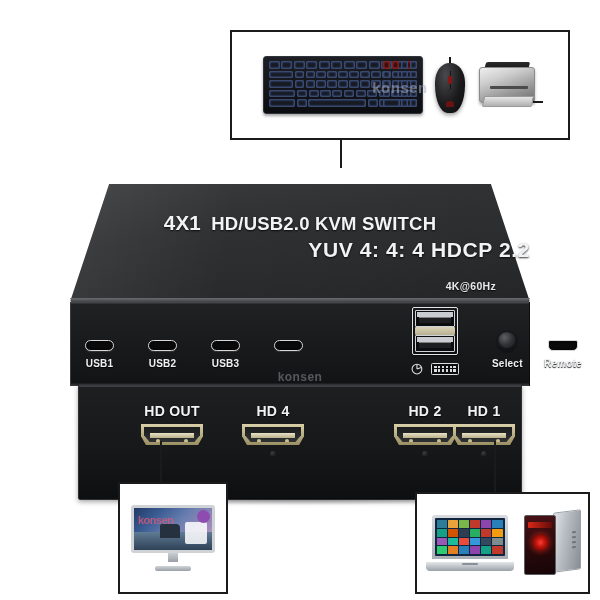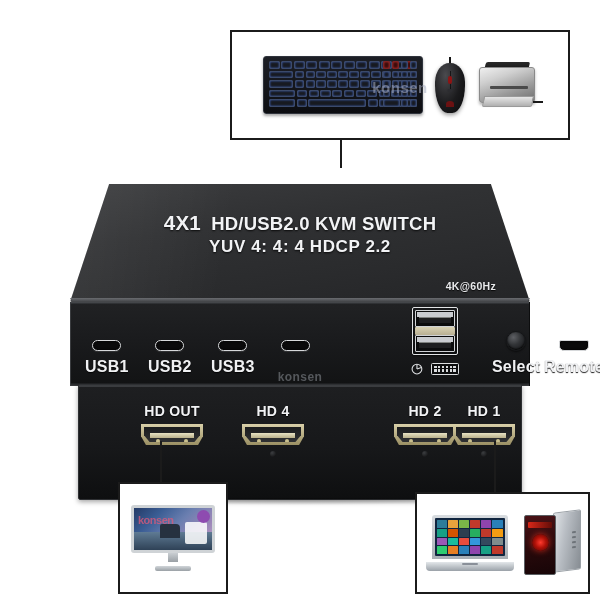--- a/index.html
+++ b/index.html
@@ -176,21 +176,21 @@
     clip-path:polygon(0% 0%,100% 0%,99.4% 100%,0.6% 100%);
   }
   .top-text{
     position:absolute;left:0;right:0;top:26px;
     text-align:center;color:#f2f3f5;
     text-shadow:0 1px 2px rgba(0,0,0,.8);
     user-select:none;
   }
   .title-l1{font-size:18.5px;font-weight:700;letter-spacing:.2px;line-height:1.22;}
   .title-l1 .big{font-size:20.5px;}
-  .title-l2{font-size:17px;font-weight:700;letter-spacing:.6px;line-height:1.35;}
+  .title-l2{font-size:21px;font-weight:700;letter-spacing:.6px;line-height:1.35;text-align:right;}
   .title-badge{
     position:absolute;right:34px;top:96px;
     font-size:10.5px;font-weight:700;color:#e9eaec;letter-spacing:.3px;
     text-shadow:0 1px 1px rgba(0,0,0,.8);
   }
 
   .dev-front{
     position:absolute;left:0;top:118px;width:460px;height:84px;
     background:linear-gradient(180deg,#212224 0%,#1a1b1d 45%,#121314 100%);
     border-left:1px solid #3a3c3f;border-right:1px solid #0c0d0e;
@@ -207,21 +207,21 @@
     display:flex;flex-direction:column;align-items:center;
   }
   .usbc{
     width:29px;height:11px;border-radius:6px;
     background:#0a0a0b;
     border:1.6px solid #d6d8da;
     box-shadow:inset 0 0 3px #000, 0 1px 1px rgba(255,255,255,.12);
     box-sizing:border-box;
   }
   .plabel{
-    margin-top:7px;font-size:16px;font-weight:700;color:#f0f1f3;
+    margin-top:7px;font-size:10px;font-weight:700;color:#f0f1f3;
     letter-spacing:.2px;white-space:nowrap;
     text-shadow:0 1px 1px rgba(0,0,0,.9);
   }
   .usb-stack{
     width:46px;height:48px;
     background:linear-gradient(#17181a,#0d0e0f);
     border:1.8px solid #e2e4e6;border-radius:2px;
     box-sizing:border-box;padding:2px;
     display:flex;flex-direction:column;justify-content:space-between;
     box-shadow:0 1px 2px rgba(0,0,0,.6);

